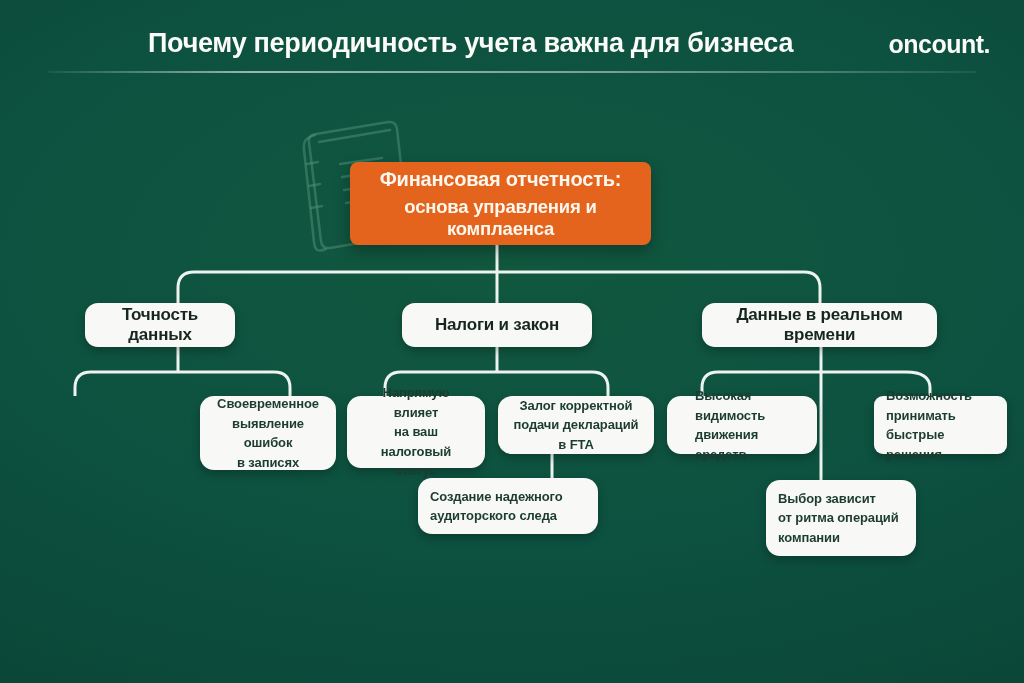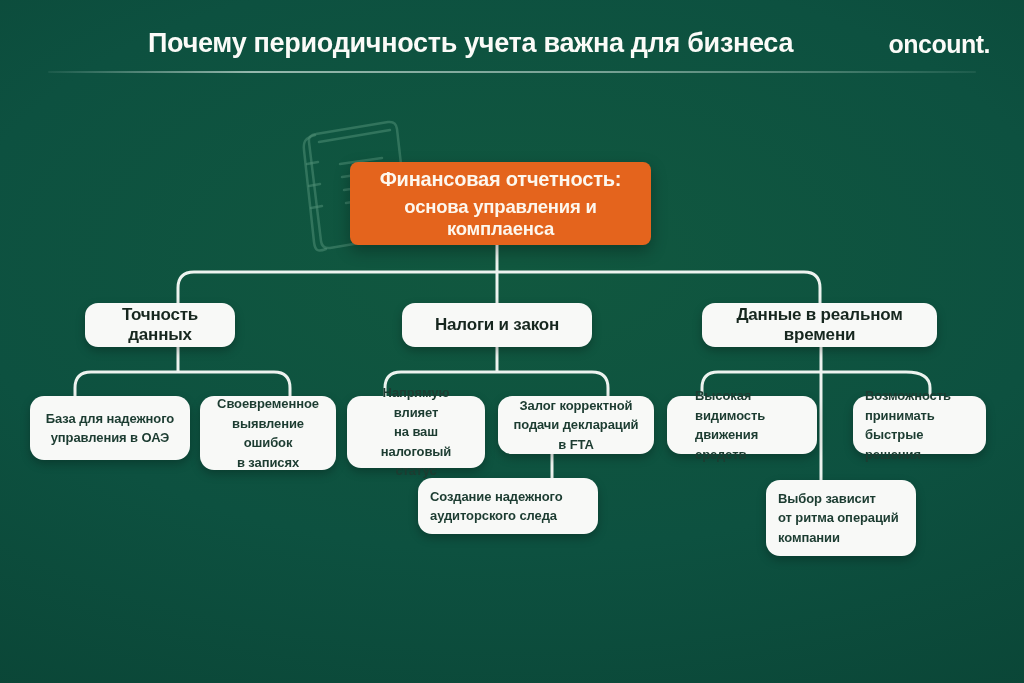--- a/index.html
+++ b/index.html
@@ -66,21 +66,21 @@
   .root-node .l2{font-size:18.5px;font-weight:700;letter-spacing:-0.2px;margin-top:5px;}
   
   #h1{left:85px; top:303px;width:150px;height:44px;}
   #h2{left:402px;top:303px;width:190px;height:44px;}
   #h3{left:702px;top:303px;width:235px;height:44px;}
   #c1{left:30px; top:396px;width:160px;height:64px;}
   #c2{left:200px;top:396px;width:136px;height:74px;}
   #c3{left:347px;top:396px;width:138px;height:72px;}
   #c4{left:498px;top:396px;width:156px;height:58px;}
   #c5{left:667px;top:396px;width:150px;height:58px;padding-left:28px;}
-  #c6{left:853px;top:396px;width:133px;height:58px;}
+  #c6{left:874px;top:396px;width:133px;height:58px;border-radius:9px;}
   #g1{left:418px;top:478px;width:180px;height:56px;}
   #g2{left:766px;top:480px;width:150px;height:76px;}
 </style>
 </head>
 <body>
 
 <div class="canvas">
 
   <div class="page-title">Почему периодичность учета важна для бизнеса</div>
   <div class="brand-logo">oncount.</div>
@@ -123,24 +123,20 @@
   <div id="h1" class="card branch-header align-center">
     <div class="txt">Точность данных</div>
   </div>
   <div id="h2" class="card branch-header align-center">
     <div class="txt">Налоги и закон</div>
   </div>
   <div id="h3" class="card branch-header align-center">
     <div class="txt">Данные в реальном времени</div>
   </div>
 
-  <div id="c1" class="card leaf align-center">
-    <div class="txt">База для надежного
-управления в ОАЭ</div>
-  </div>
   <div id="c2" class="card leaf align-center">
     <div class="txt">Своевременное
 выявление ошибок
 в записях</div>
   </div>
 
   <div id="c3" class="card leaf align-center">
     <div class="txt">Напрямую влияет
 на ваш налоговый
 статус</div>

